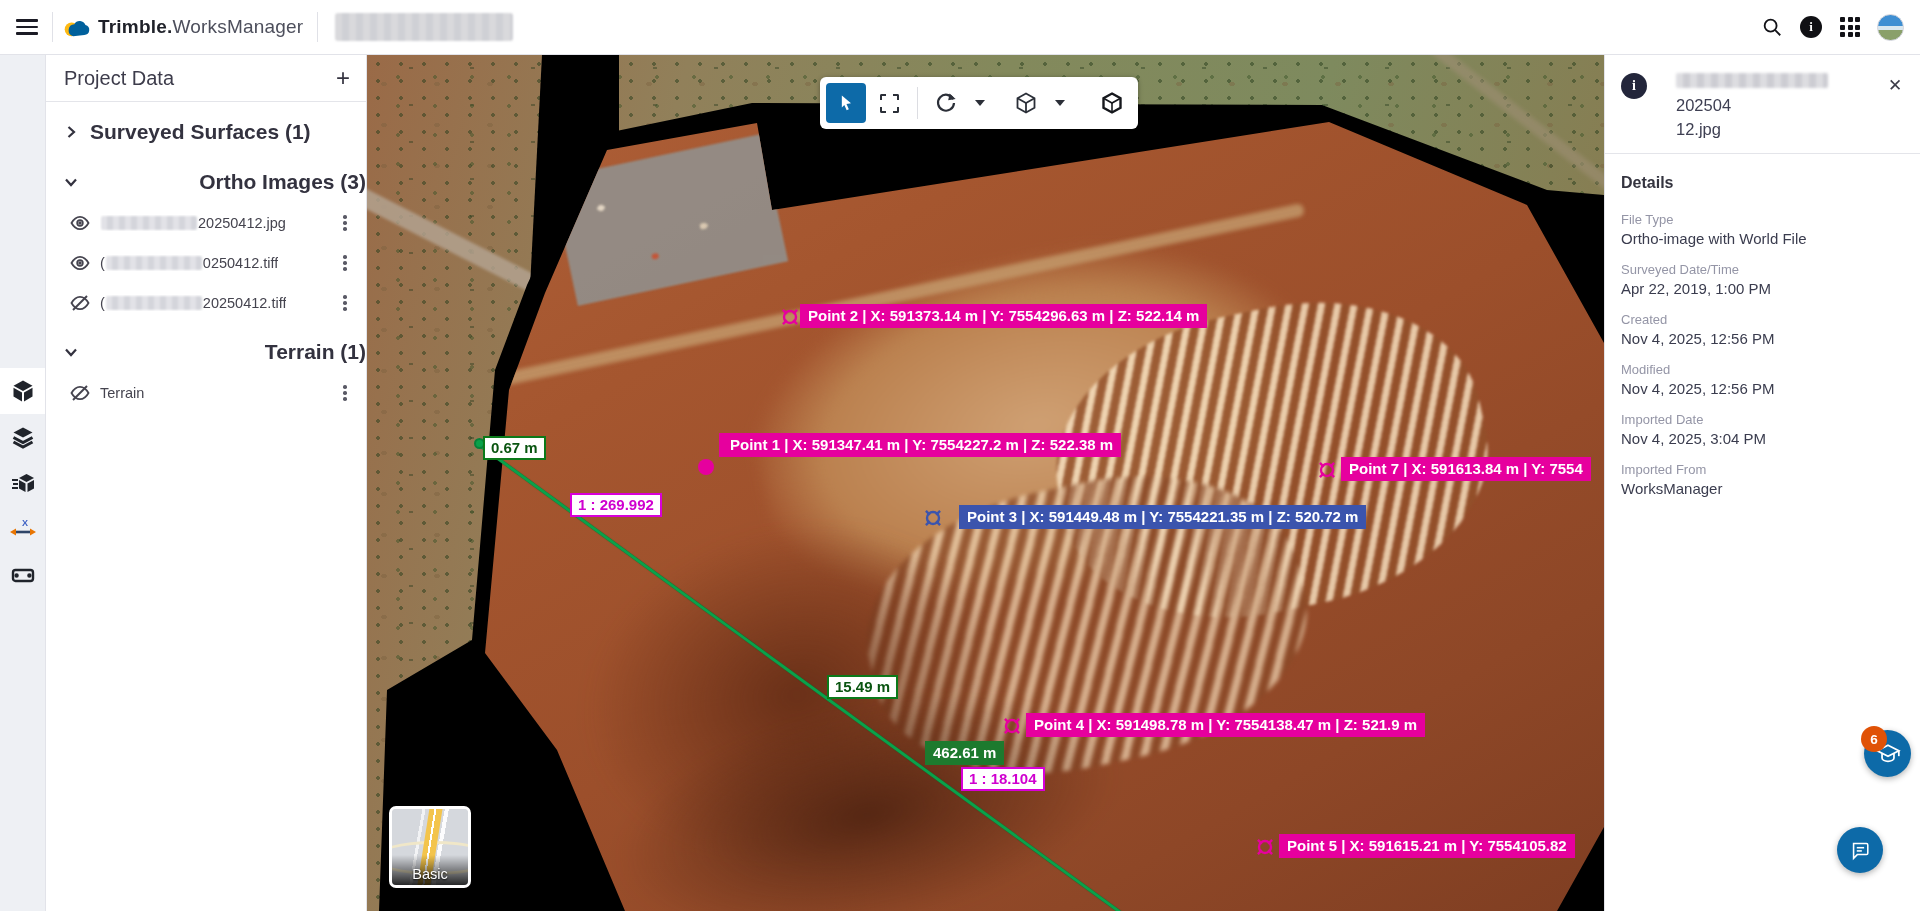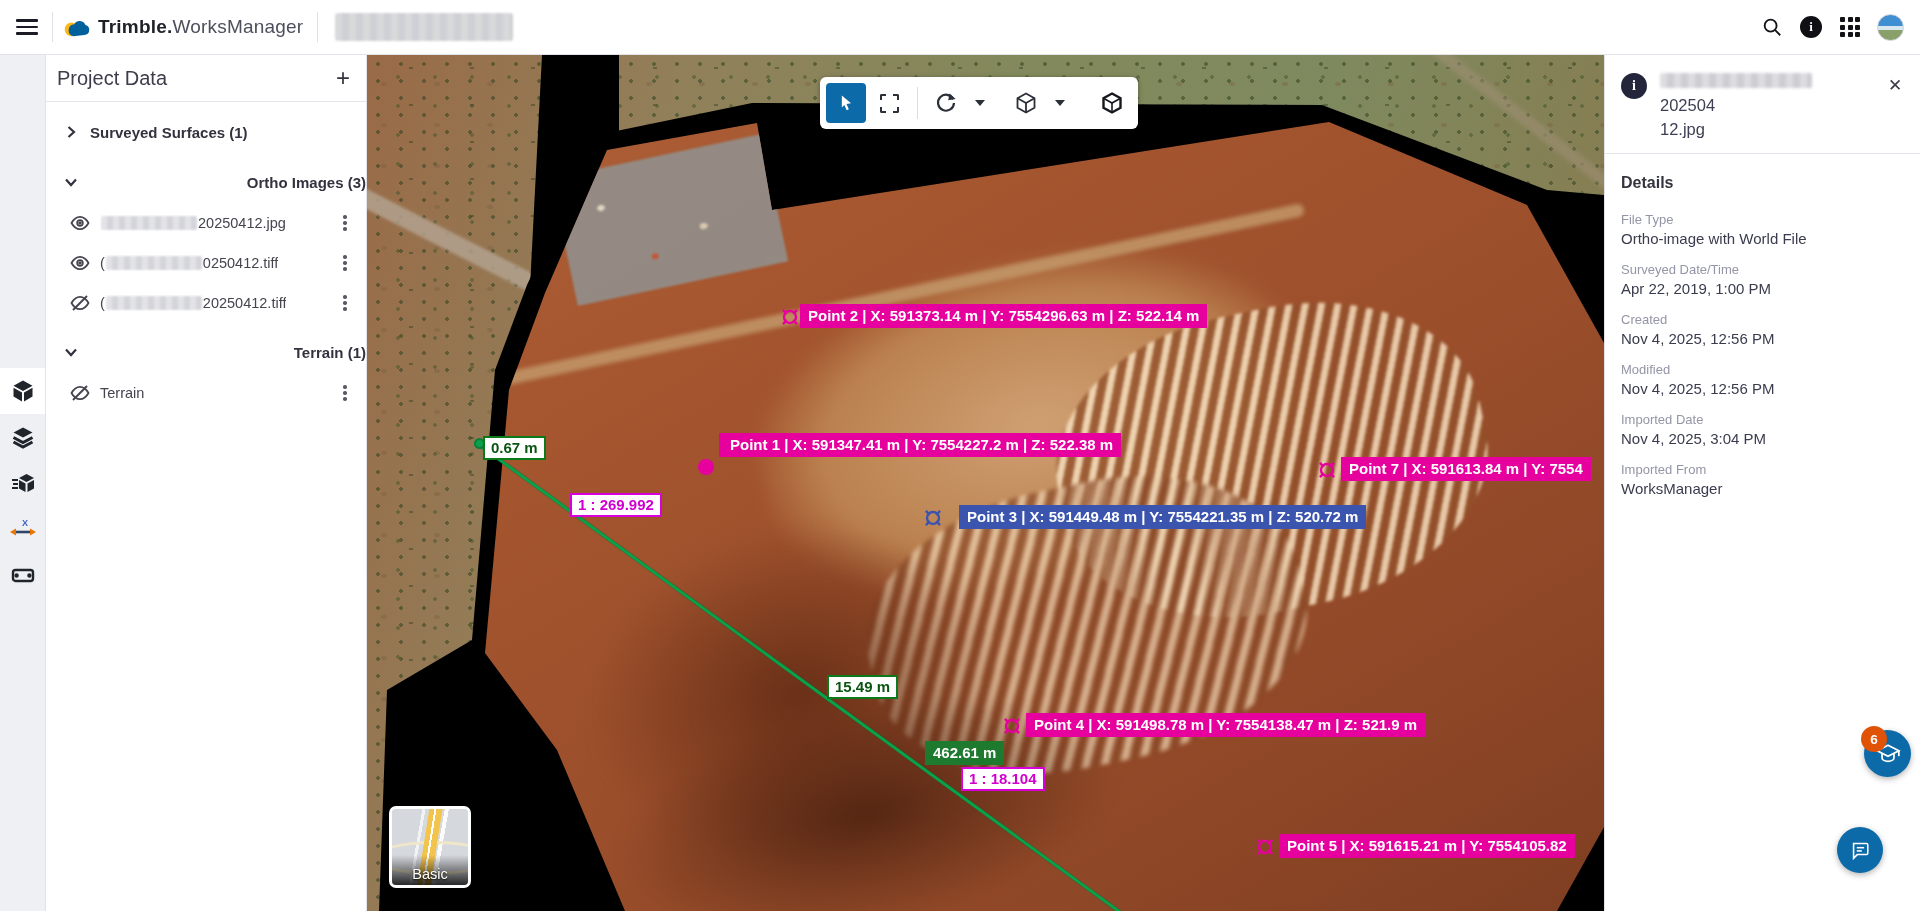--- a/index.html
+++ b/index.html
@@ -25,27 +25,27 @@
 
   .app-body { display:flex; height:856px; }
 
   
   .rail { width:46px; background:#eef0f4; border-right:1px solid #e2e3e9; display:flex; flex-direction:column; justify-content:center; align-items:stretch; }
   .rail-item { height:46px; display:flex; align-items:center; justify-content:center; cursor:pointer; }
   .rail-item.active { background:#fff; }
 
   
   .sidebar { width:321px; background:#fff; border-right:1px solid #e2e3e9; }
-  .sb-header { height:47px; display:flex; align-items:center; justify-content:space-between; padding:0 16px 0 11px; border-bottom:1px solid #e4e5ea; }
+  .sb-header { height:47px; display:flex; align-items:center; justify-content:space-between; padding:0 16px 0 18px; border-bottom:1px solid #e4e5ea; }
   .sb-title { font-size:20px; color:#3d3c4b; }
   .sb-add { font-size:24px; color:#33323f; line-height:20px; cursor:pointer; background:none; border:none; font-family:inherit; }
   .sb-list { padding-top:9px; }
   .sb-group { height:42px; display:flex; align-items:center; padding-left:18px; cursor:pointer; }
   .sb-group .chev { width:14px; height:14px; margin-right:12px; flex:0 0 auto; }
-  .sb-group .glabel { font-size:15px; font-weight:700; color:#33323f; }
+  .sb-group .glabel { font-size:21px; font-weight:700; color:#33323f; }
   .sb-item { height:40px; display:flex; align-items:center; padding:0 14px 0 24px; cursor:pointer; }
   .sb-item .eye { width:20px; height:20px; margin-right:10px; flex:0 0 auto; }
   .sb-item .ilabel { font-size:14.5px; color:#45444f; display:flex; align-items:center; white-space:nowrap; overflow:hidden; }
   .name-blur { display:inline-block; width:96px; height:14px; margin:0 1px; background:repeating-linear-gradient(90deg,#e2e2e7 0 6px,#d4d5db 6px 12px); filter:blur(1.2px); border-radius:2px; }
   .kebab { margin-left:auto; color:#5a5a66; font-size:15px; letter-spacing:0; width:14px; text-align:center; cursor:pointer; line-height:5px; }
   .kebab i { display:block; width:3.5px; height:3.5px; background:#5a5a66; border-radius:50%; margin:2.5px auto; }
   .mt8 { margin-top:8px;justify-content:space-between; }
 
   
   .map { position:relative; width:1237px; height:856px; overflow:hidden;
@@ -107,21 +107,21 @@
       #d5d8dd; }
   .bm-yellow { position:absolute; left:30px; top:-8px; width:13px; height:110px; transform:rotate(9deg); background:linear-gradient(90deg,#f3c44c 0 5px,#fff 5px 7px,#f3c44c 7px 13px); }
   .bm-ramp { position:absolute; left:-18px; top:32px; width:120px; height:34px; border:3px solid #f0e7c8; border-radius:50%; }
   .bm-label-wrap { position:absolute; left:0; right:0; bottom:0; height:30px; background:linear-gradient(transparent, rgba(0,0,0,.82)); display:flex; align-items:flex-end; justify-content:center; }
   .bm-label { color:#fff; font-size:14.5px; padding-bottom:3px; text-shadow:0 1px 2px #000; }
 
   
   .panel { width:316px; background:#fff; border-left:1px solid #e2e3e9; position:relative; }
   .panel-header { padding:14px 14px 12px 16px; display:flex; align-items:flex-start; border-bottom:1px solid #e4e5ea; }
   .p-info { width:26px; height:26px; border-radius:50%; background:#23263b; color:#fff; font-size:14px; font-weight:700; font-family:"Liberation Serif",serif; display:flex; align-items:center; justify-content:center; flex:0 0 auto; margin-top:4px; }
-  .p-title { margin-left:13px; font-size:16.5px; color:#3e3f52; line-height:24px; width:200px; }
+  .p-title { margin-left:29px; font-size:16.5px; color:#3e3f52; line-height:24px; width:200px; }
   .title-blur { display:inline-block; width:152px; height:15px; vertical-align:-1px; background:repeating-linear-gradient(90deg,#dddde1 0 7px,#ccccd2 7px 14px); filter:blur(1.4px); border-radius:2px; }
   .p-close { margin-left:auto; width:22px; height:22px; background:none; border:none; font-size:17px; color:#3c3c48; cursor:pointer; line-height:22px; padding:0; margin-top:6px; }
   .p-body { padding:20px 16px 0 16px; }
   .p-section { font-size:16px; font-weight:700; color:#34343f; margin-bottom:20px; }
   .field { margin-bottom:15px; }
   .f-label { font-size:13px; color:#9495a6; margin-bottom:3px; }
   .f-value { font-size:15px; color:#3a3c4e; }
 
   
   .fab { position:fixed; border-radius:50%; background:#0d6aa8; display:flex; align-items:center; justify-content:center; border:none; cursor:pointer; box-shadow:0 2px 6px rgba(0,0,0,.3); z-index:100; }

